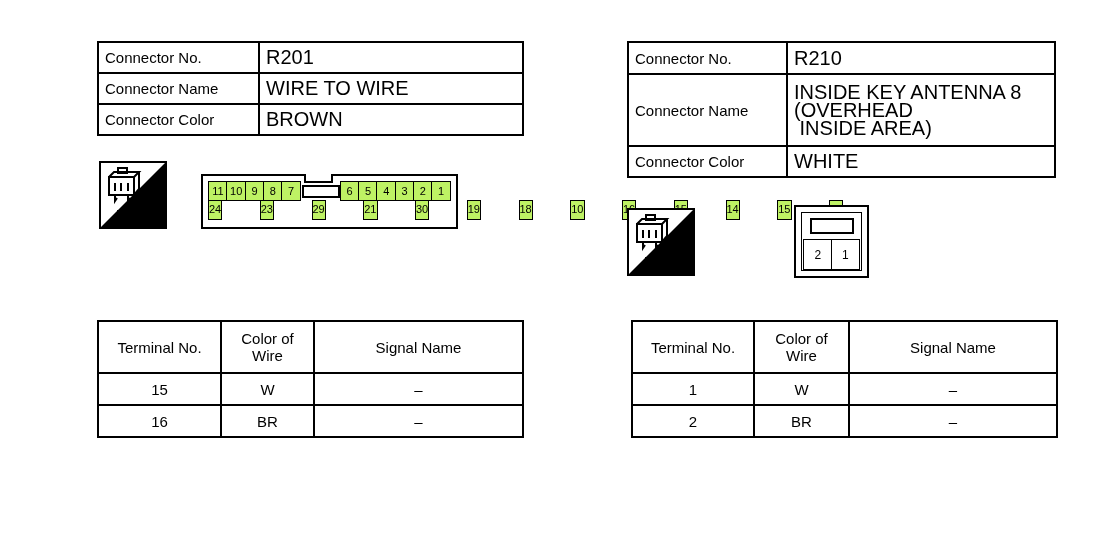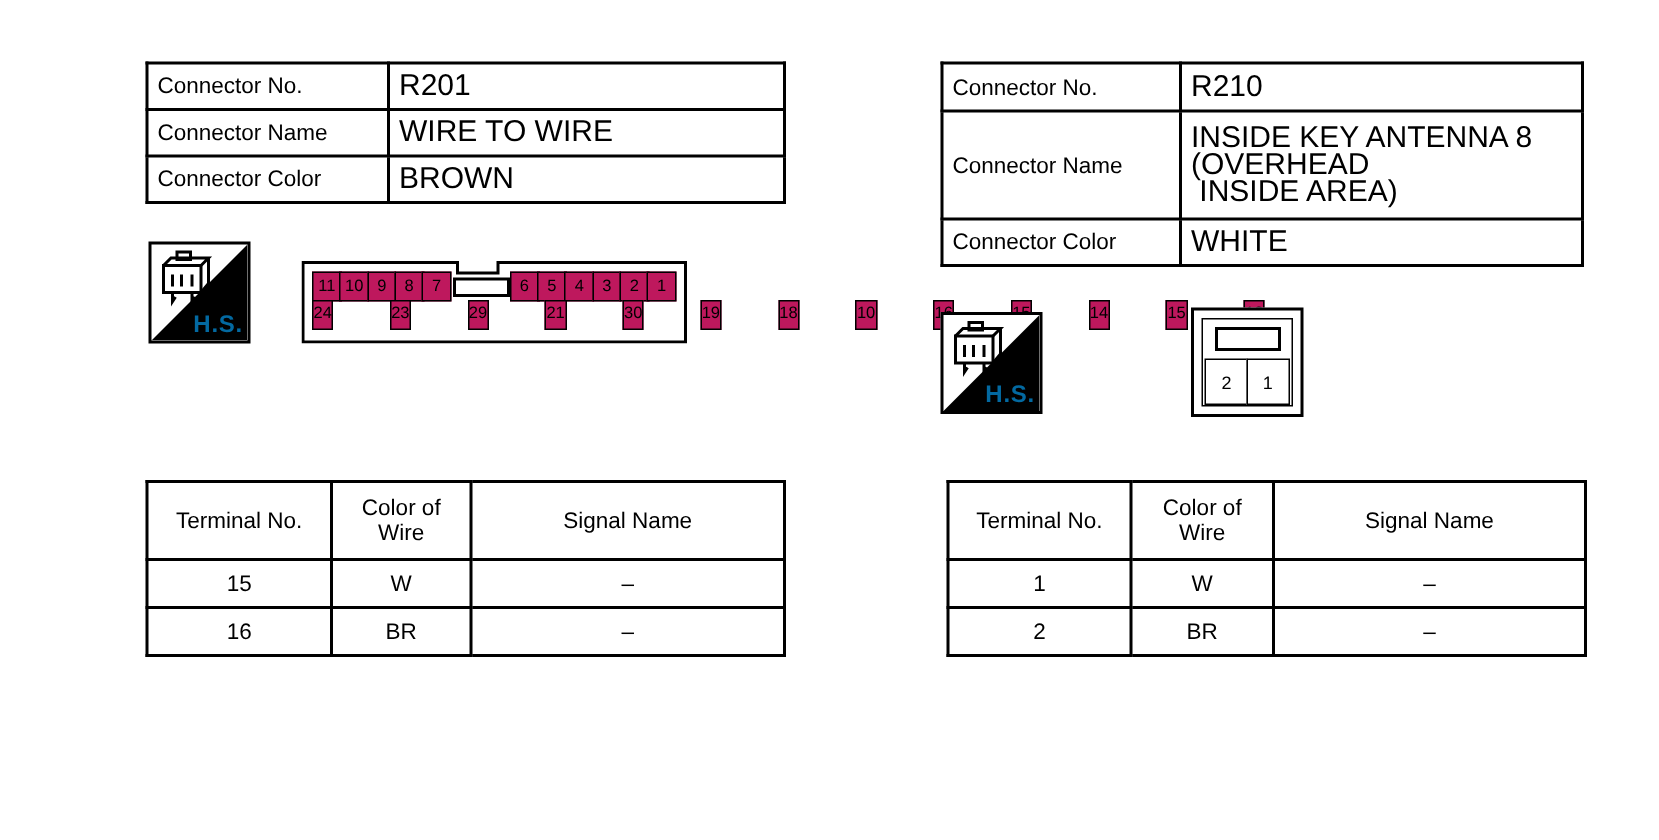--- a/index.html
+++ b/index.html
@@ -26,33 +26,33 @@
   }
   table.term-table th { line-height:17px; }
 
   
   .hs-badge {
     position:absolute; width:64px; height:64px; border:2px solid #000;
     background:#fff; overflow:hidden;
   }
   .hs-badge svg.tri { position:absolute; left:0; top:0; width:100%; height:100%; }
   .hs-badge .hs-label {
-    position:absolute; right:3px; bottom:1px; color:#0369a1; font-weight:bold;
+    position:absolute; right:16px; bottom:1px; color:#000000; font-weight:bold;
     font-size:16px; letter-spacing:0.5px;
   }
   .hs-badge svg.glyph { position:absolute; left:2px; top:2px; }
 
   
   .conn-big { position:absolute; left:201px; top:174px; width:257px; height:55px; }
   .conn-big svg.outline { position:absolute; left:0; top:0; }
   .pin-rows { position:absolute; left:7px; right:7px; top:7px; bottom:7px; }
   .pin-row { display:flex; height:20px; }
   .pin-row.bottom { margin-top:-1.5px;gap:39px; }
   .pin {
-    flex:1 1 0; border:1.5px solid #000; background:#be185d; margin-left:-1.5px;
+    flex:1 1 0; border:1.5px solid #000; background:#bef264; margin-left:-1.5px;
     display:flex; align-items:center; justify-content:center;
     font-size:11px; line-height:1;
   }
   .pin-row > :first-child { margin-left:0; }
   .slot-wrap { flex:2.15 1 0; display:flex; align-items:center; padding:0 1px; }
   .slot-big { width:100%; height:9px; border:2px solid #000; background:#fff; }
 
   
   .conn-small {
     position:absolute; left:794px; top:205px; width:71px; height:69px;

